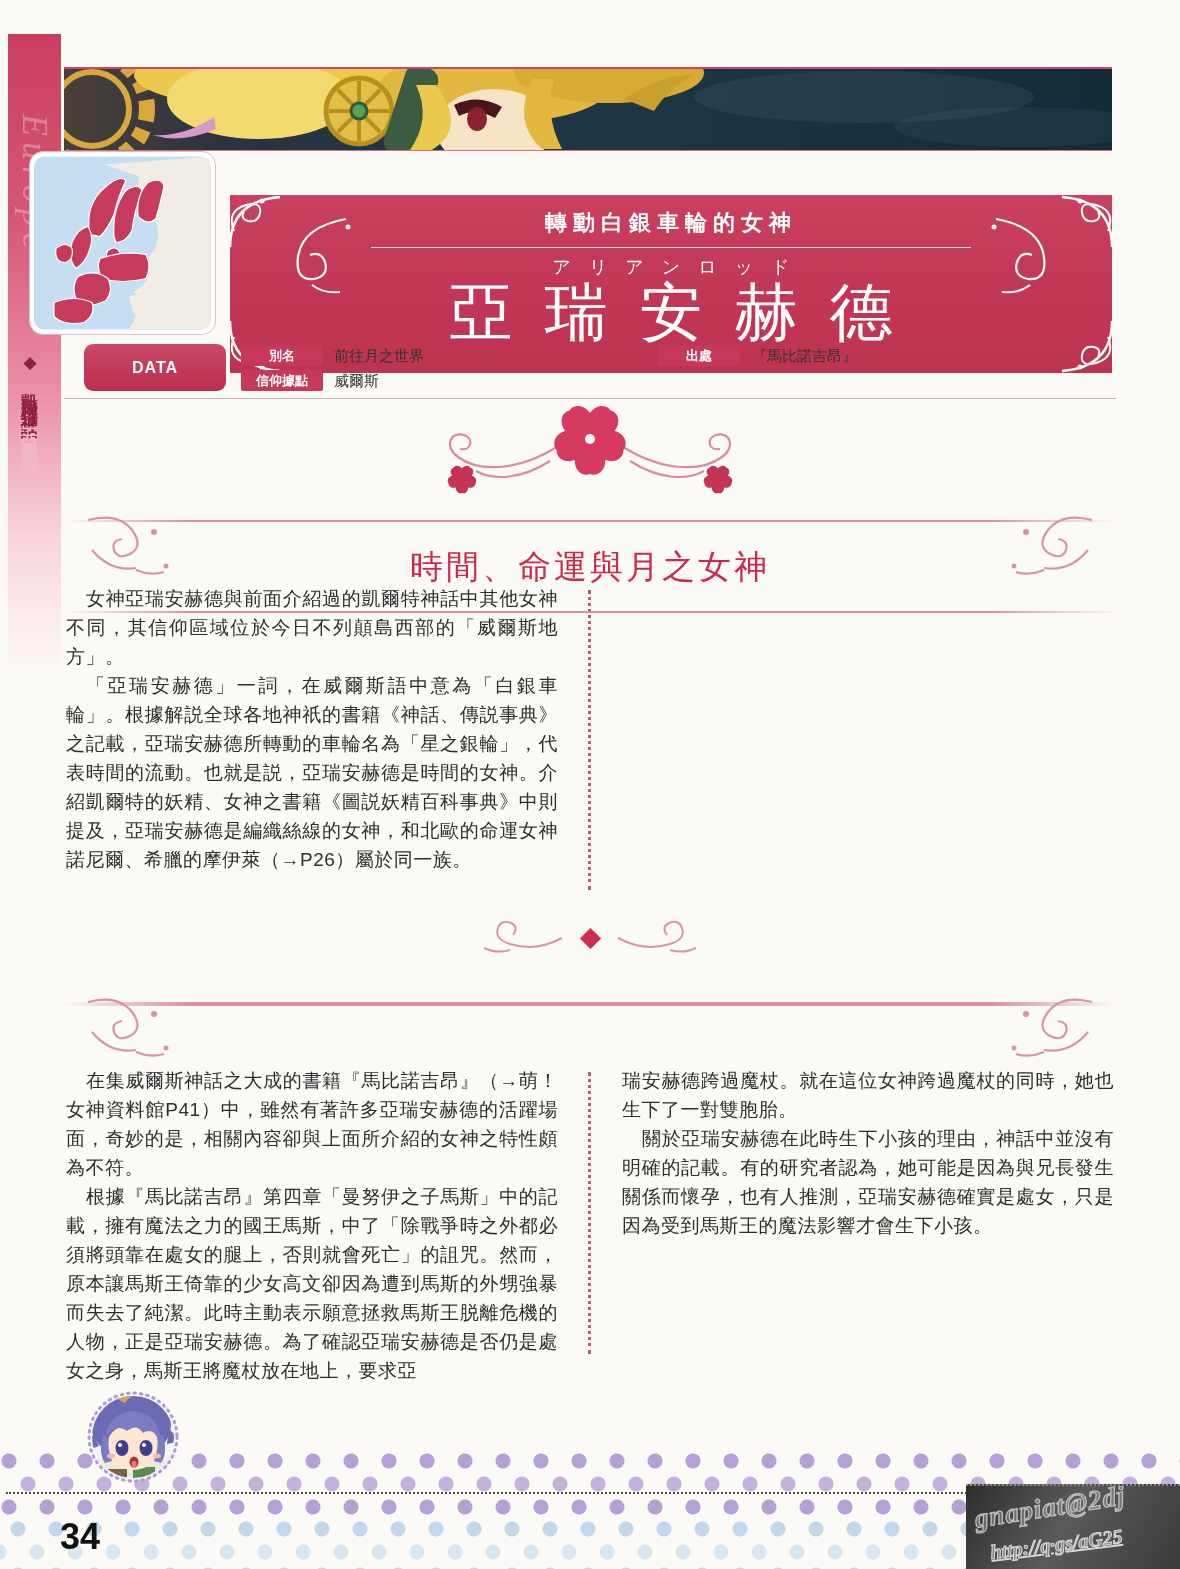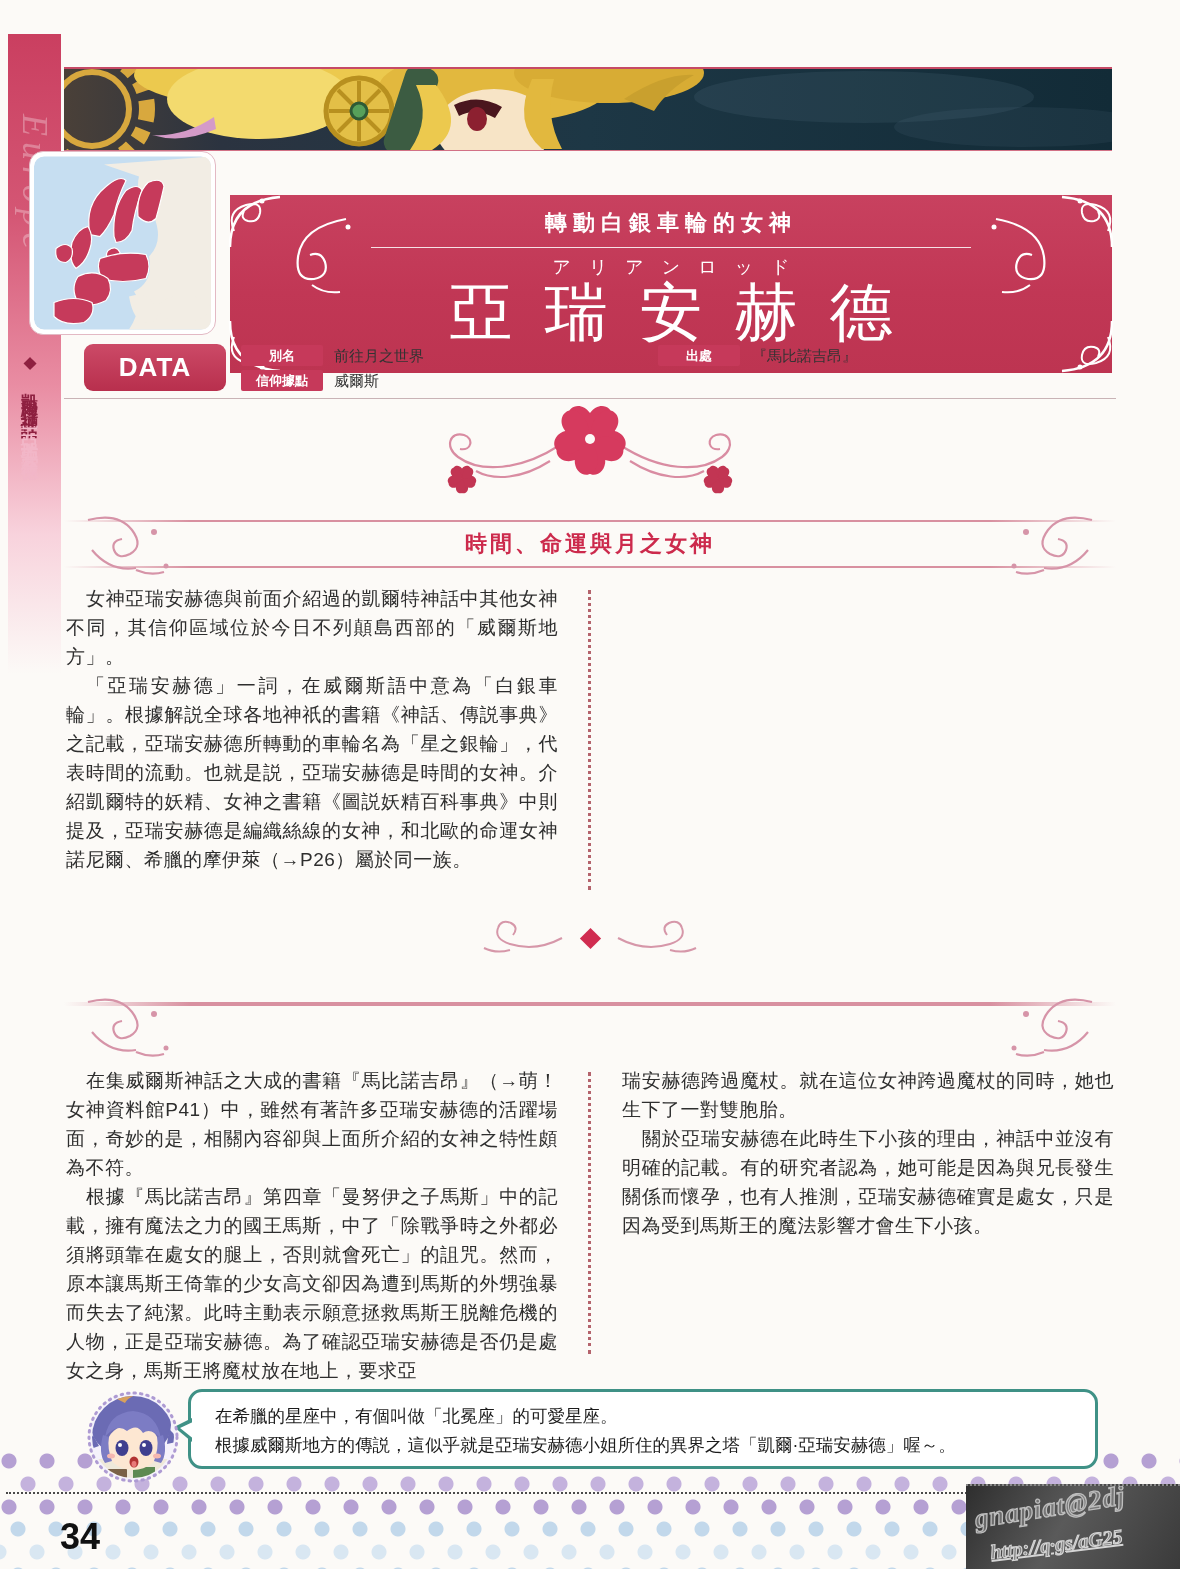--- a/index.html
+++ b/index.html
@@ -41,42 +41,42 @@
   .banner-sub{margin-top:13px;text-align:center;color:#fff;font-size:22px;font-weight:bold;letter-spacing:6px;}
   .banner-line{width:600px;height:1px;margin:9px auto 0;background:rgba(255,255,255,0.85);}
   .banner-ruby{margin-top:7px;text-align:center;color:#fff;font-size:18px;letter-spacing:18px;text-indent:18px;
     font-family:"Liberation Serif","DejaVu Serif",serif;}
   .banner-title{margin-top:0;text-align:center;color:#fff;font-size:63px;letter-spacing:32px;text-indent:32px;
     font-family:"Liberation Serif","DejaVu Serif",serif;font-weight:500;line-height:1.1;}
 
   
   .data-btn{position:absolute;left:84px;top:344px;width:142px;height:47px;z-index:3;
     background:linear-gradient(180deg,#cc4a67,#b82f4d);border-radius:9px;color:#fff;
-    font-weight:bold;font-size:26px;letter-spacing:1px;display:flex;align-items:center;justify-content:center;}
+    font-weight:bold;font-size:16px;letter-spacing:1px;display:flex;align-items:center;justify-content:center;}
   .field-label{position:absolute;width:82px;height:21px;background:#c6395a;color:#fff;
     font-size:13px;font-weight:bold;text-align:center;line-height:21px;border-radius:2px;z-index:3;}
   .fl-1{left:241px;top:345px;}
   .fl-2{left:241px;top:370px;}
   .fl-3{left:658px;top:345px;}
   .field-value{position:absolute;font-size:15px;color:#333;z-index:3;}
   .fv-1{left:334px;top:347px;}
   .fv-2{left:334px;top:372px;}
   .fv-3{left:752px;top:347px;}
   .hr1{position:absolute;left:64px;top:398px;width:1052px;height:1px;background:#c9b3b6;}
 
   
   .flower-div{position:absolute;left:400px;top:405px;z-index:2;}
   .mid-div{position:absolute;left:450px;top:916px;}
 
   
   .sec-header{position:absolute;left:64px;width:1052px;text-align:center;z-index:2;}
   .sh-1{top:520px;}
   .sh-2{top:1002px;}
   .sec-line{height:2px;background:linear-gradient(90deg,rgba(216,144,160,0) 0%,#d890a0 12%,#d890a0 88%,rgba(216,144,160,0) 100%);}
-  .sec-title{margin:11px 0;color:#cc2a4c;font-size:22px;font-weight:bold;letter-spacing:3px;line-height:1;}
+  .sec-title{margin:28px 0;color:#cc2a4c;font-size:33px;font-weight:normal;letter-spacing:3px;line-height:1;}
   .sec-orn{position:absolute;width:92px;height:74px;top:-10px;}
   .sec-orn.l{left:18px;}
   .sec-orn.r{right:18px;transform:scaleX(-1);}
 
   
   .cols{position:absolute;left:66px;width:1048px;display:flex;justify-content:space-between;z-index:2;}
   .cols-1{top:584px;}
   .cols-2{top:1066px;}
   .col{width:492px;}
   .body-p{margin:0;font-size:19px;line-height:29px;letter-spacing:0.5px;color:#2e2e2e;
@@ -367,28 +367,20 @@
         <ellipse cx="13" cy="11" rx="6.5" ry="8" fill="#3f3f8f"></ellipse>
         <circle cx="-13" cy="8" r="2" fill="#fff"></circle>
           <circle cx="11" cy="8" r="2" fill="#fff"></circle>
         <ellipse cx="1" cy="25" rx="4.5" ry="5.5" fill="#b23333"></ellipse>
         <ellipse cx="1" cy="27" rx="2.5" ry="3" fill="#e87a7a"></ellipse>
         <ellipse cx="-22" cy="19" rx="4" ry="2.5" fill="#f6b8b0"></ellipse>
         <ellipse cx="24" cy="19" rx="4" ry="2.5" fill="#f6b8b0"></ellipse>
       </g>
     </svg>
   </div>
-  <div class="bubble">
-    <div class="tail-b"></div>
-    <div class="tail-f"></div>
-    <div class="note-text">
-      <div>在希臘的星座中，有個叫做「北冕座」的可愛星座。</div>
-      <div>根據威爾斯地方的傳説，這似乎就是亞瑞安赫德小姐所住的異界之塔「凱爾·亞瑞安赫德」喔～。</div>
-    </div>
-  </div>
 
   <div class="page-num">34</div>
 
   <div class="watermark">
     <div class="wm1">gnapiat@2dj</div>
     <div class="wm2">http://q·gs/aG25</div>
   </div>
 
 </div>
 

